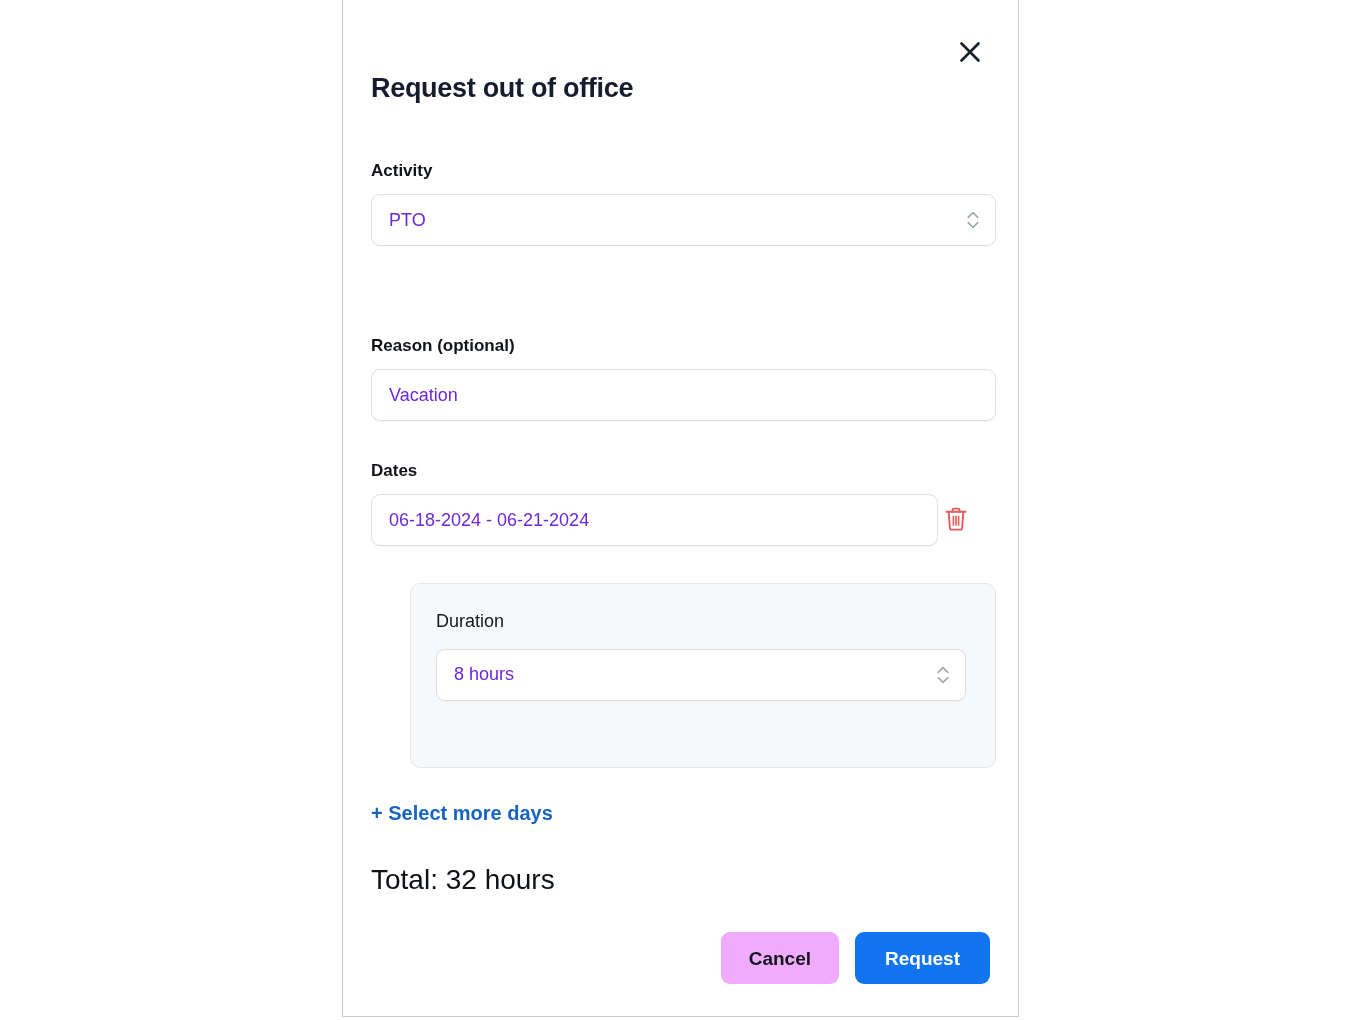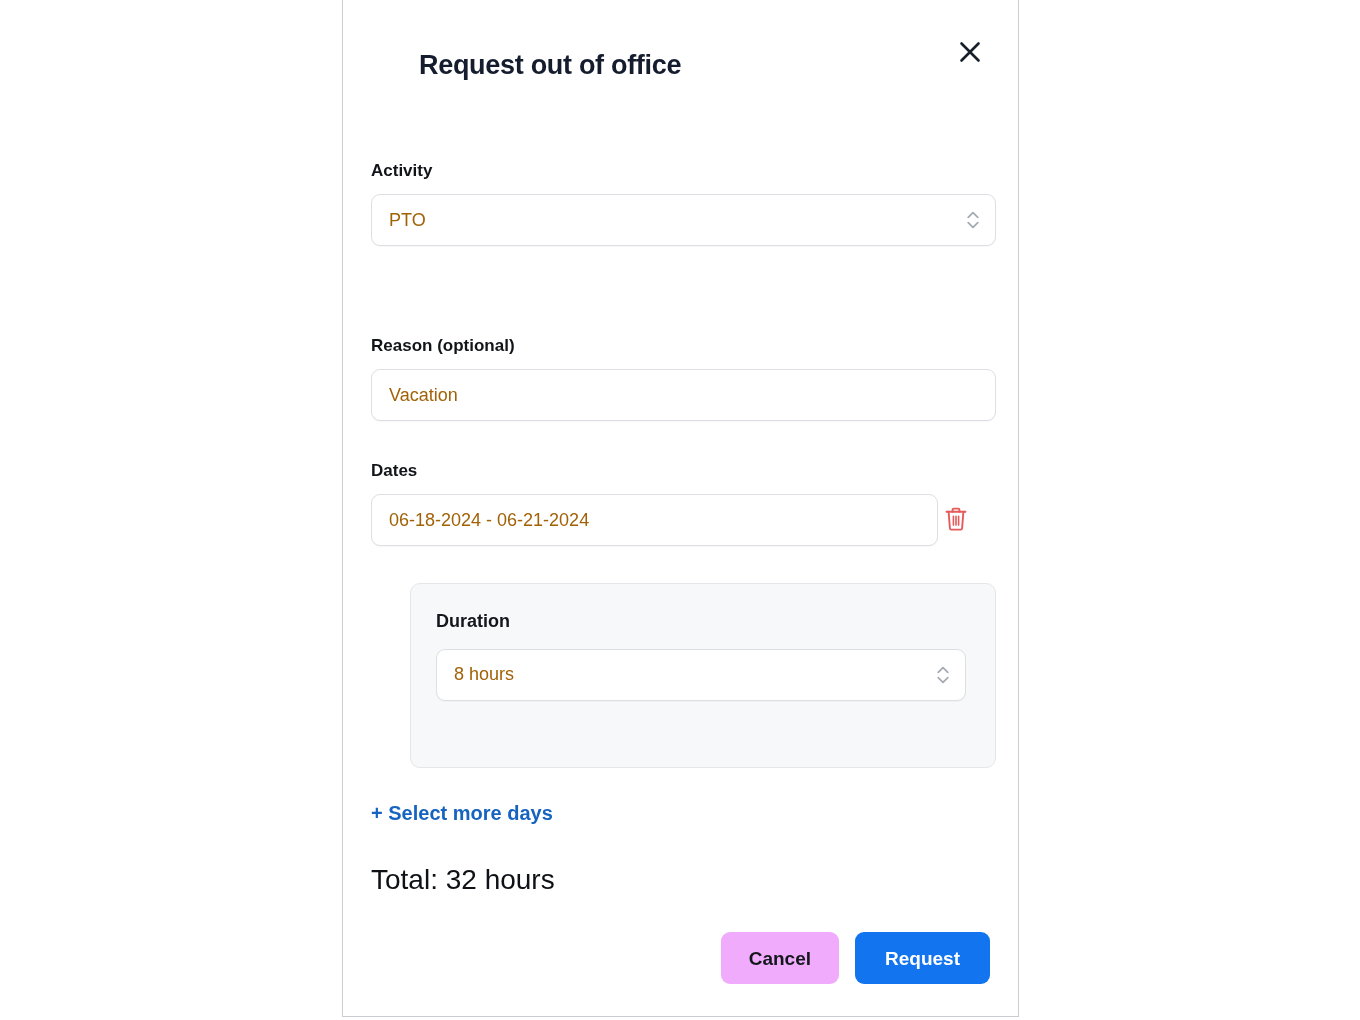--- a/index.html
+++ b/index.html
@@ -31,23 +31,22 @@
     border-top: none;
     border-bottom: 1px solid #c9cdd2;
     padding: 0 28px;
   }
 
   
   .modal-header {
     position: relative;
     height: 104px;
     display: flex;
-    align-items: center;
+    align-items: flex-end;
     padding-top: 26px;
-    margin-left: 48px;
   }
   .modal-title {
     font-size: 27px;
     font-weight: 700;
     color: #141c2e;
     letter-spacing: -0.3px;
     line-height: 1.2;
     margin: 0;
   }
   .close-btn {
@@ -83,21 +82,21 @@
   .input-box {
     width: 100%;
     height: 52px;
     border: 1px solid #dcdfe3;
     border-radius: 9px;
     background: #ffffff;
     display: flex;
     align-items: center;
     padding: 0 17px;
     font-size: 18px;
-    color: #a16207;
+    color: #6d28d9;
     cursor: pointer;
     box-shadow: 0 1px 1px rgba(16,22,26,0.03);
   }
   .input-box.text-input { cursor: text; }
 
   .stepper-icon {
     position: absolute;
     right: 14px;
     top: 50%;
     transform: translateY(-50%);
@@ -140,21 +139,21 @@
     top: 583px;
     width: 586px;
     height: 185px;
     background: #f7f8f9;
     border: 1px solid #e4e6e9;
     border-radius: 10px;
     padding: 27px 25px;
   }
   .duration-label {
     font-size: 18px;
-    font-weight: 700;
+    font-weight: 400;
     color: #13171c;
     line-height: 1.2;
   }
   .duration-control { position: relative; margin-top: 16px; width: 530px; }
 
   
   .select-more {
     position: absolute;
     left: 28px;
     top: 801px;

